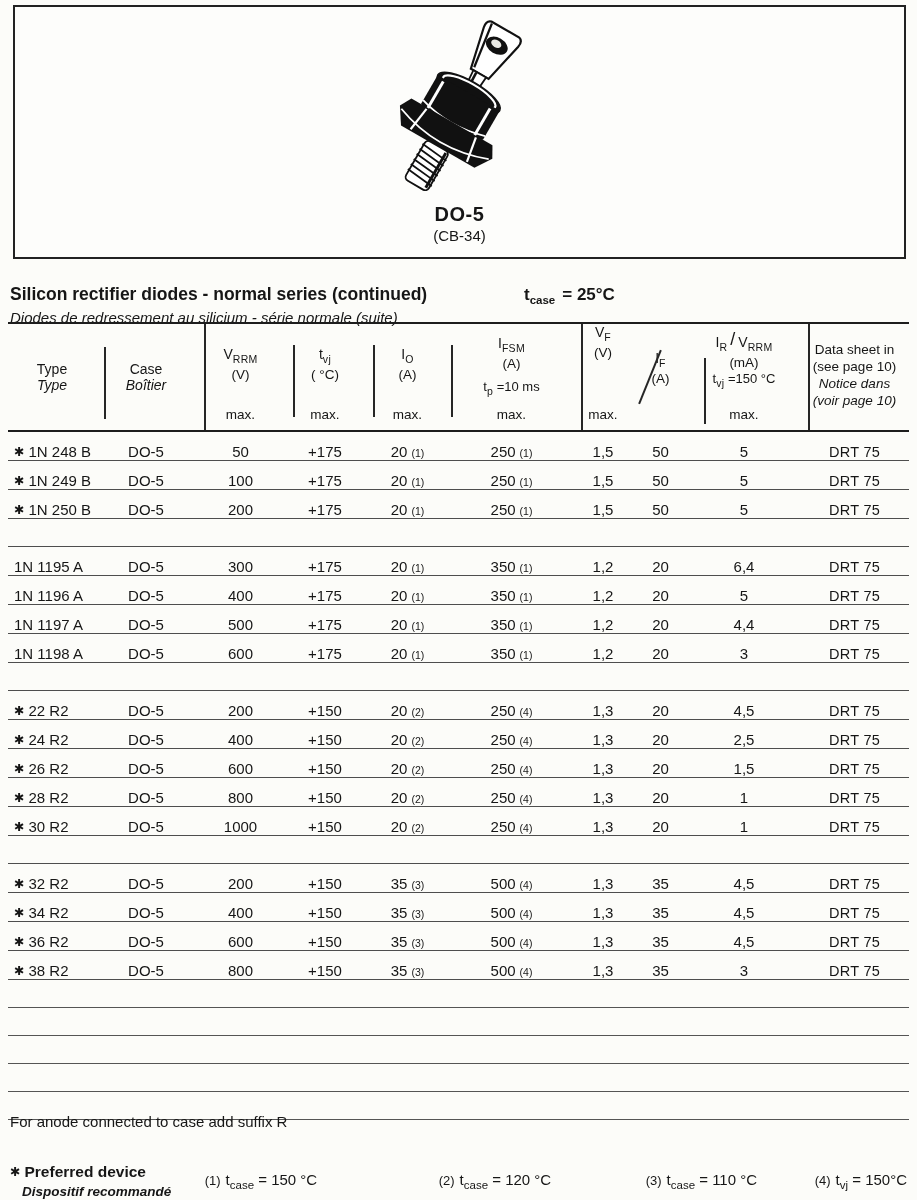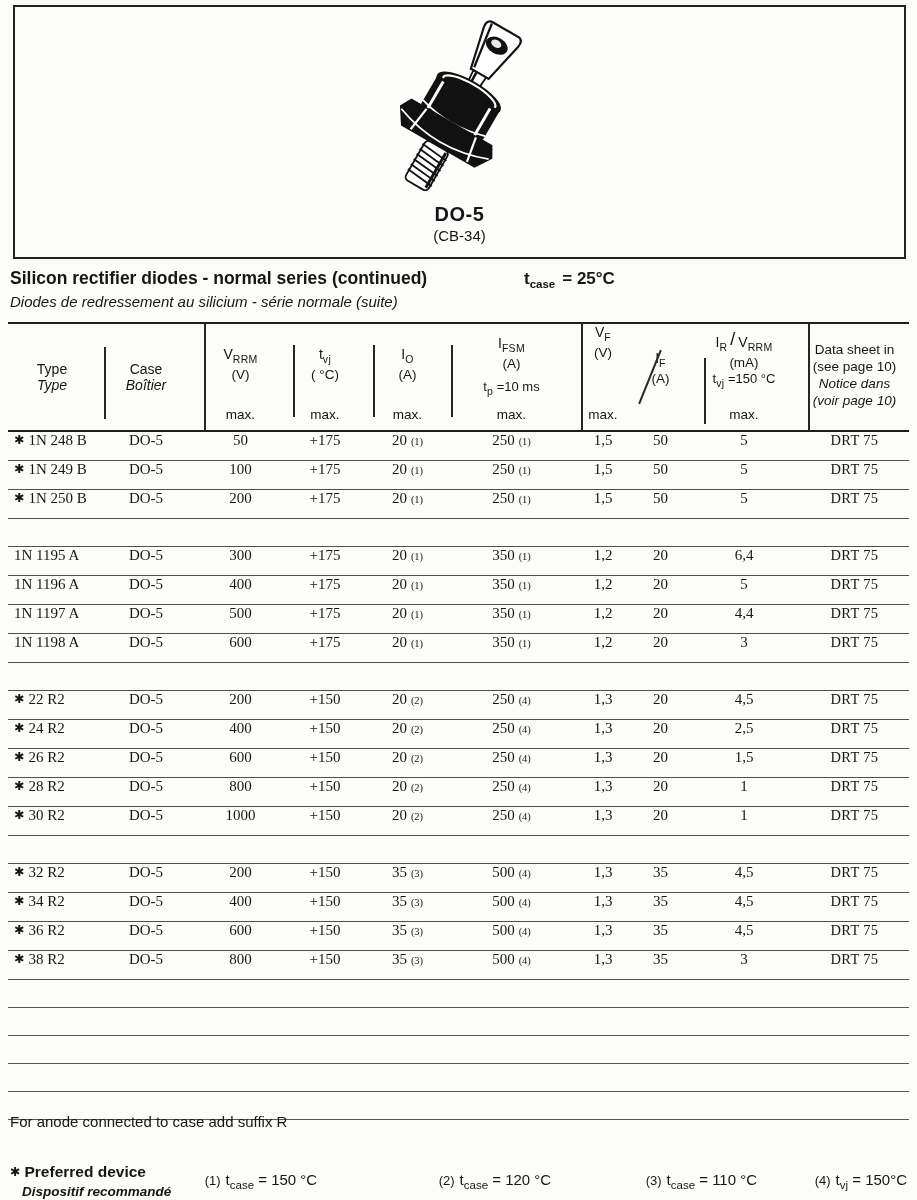--- a/index.html
+++ b/index.html
@@ -11,21 +11,21 @@
   .star{font-size:12.5px;margin-right:4px;position:relative;top:-1px;}
 
   
   .pkg-box{position:absolute;left:13px;top:5px;width:889px;height:250px;
     border:2px solid #222;background:#fdfdfb;text-align:center;}
   .pkg-box svg{margin-top:6px;}
   .pkg-cap{font-weight:bold;font-size:20px;letter-spacing:.5px;margin-top:-4px;}
   .pkg-sub{font-size:15px;margin-top:1px;}
 
   
-  .title-wrap{position:absolute;left:10px;top:268px;width:897px;}
+  .title-wrap{position:absolute;left:10px;top:284px;width:897px;}
   .h1{font-weight:bold;font-size:17.5px;}
   .h2{font-style:italic;font-size:15px;margin-top:4px;}
   .condition{position:absolute;left:514px;top:1px;font-weight:bold;font-size:17px;}
   .condition .val{margin-left:7px;}
 
   
   .table{position:absolute;left:8px;top:322px;width:901px;}
   .thead{position:relative;height:106px;border-top:2.5px solid #1d1d1d;
     border-bottom:2px solid #1d1d1d;display:flex;font-size:14px;}
   .th{display:flex;flex-direction:column;align-items:center;text-align:center;}
@@ -42,21 +42,21 @@
   .th.c-vrrm,.th.c-tvj,.th.c-io{padding-top:22px;}
   .th.c-ifsm{padding-top:11px;}
   .th.c-vf{}
   .th.c-if{padding-top:26px;}
   .th.c-ir{padding-top:9px;}
   .th.c-sheet{padding-top:17px;font-size:13.5px;line-height:17px;}
 
   .vline{position:absolute;width:1.5px;background:#262626;}
   .vslash{position:absolute;width:1.5px;background:#262626;transform:rotate(22deg);}
 
-  .trow{display:flex;height:28px;align-items:flex-start;border-bottom:1px solid #4e4e4e;font-size:15px;font-family:Liberation Serif, serif;}
+  .trow{display:flex;height:28px;align-items:flex-end;border-bottom:1px solid #4e4e4e;font-size:15px;}
   .group{border-top:1px solid #4e4e4e;margin-top:27px;}
   .group:first-child{border-top:none;margin-top:0;}
   .tc{text-align:center;}
   .tc.c-type{text-align:left;padding-left:6px;box-sizing:border-box;}
   .tc.c-sheet{font-size:14.5px;letter-spacing:.3px;}
   .fn{font-size:10.5px;margin-left:4px;}
   .empty-rows .empty{height:27px;border-bottom:1px solid #555;}
   .empty-rows{margin-top:0;}
 
   

